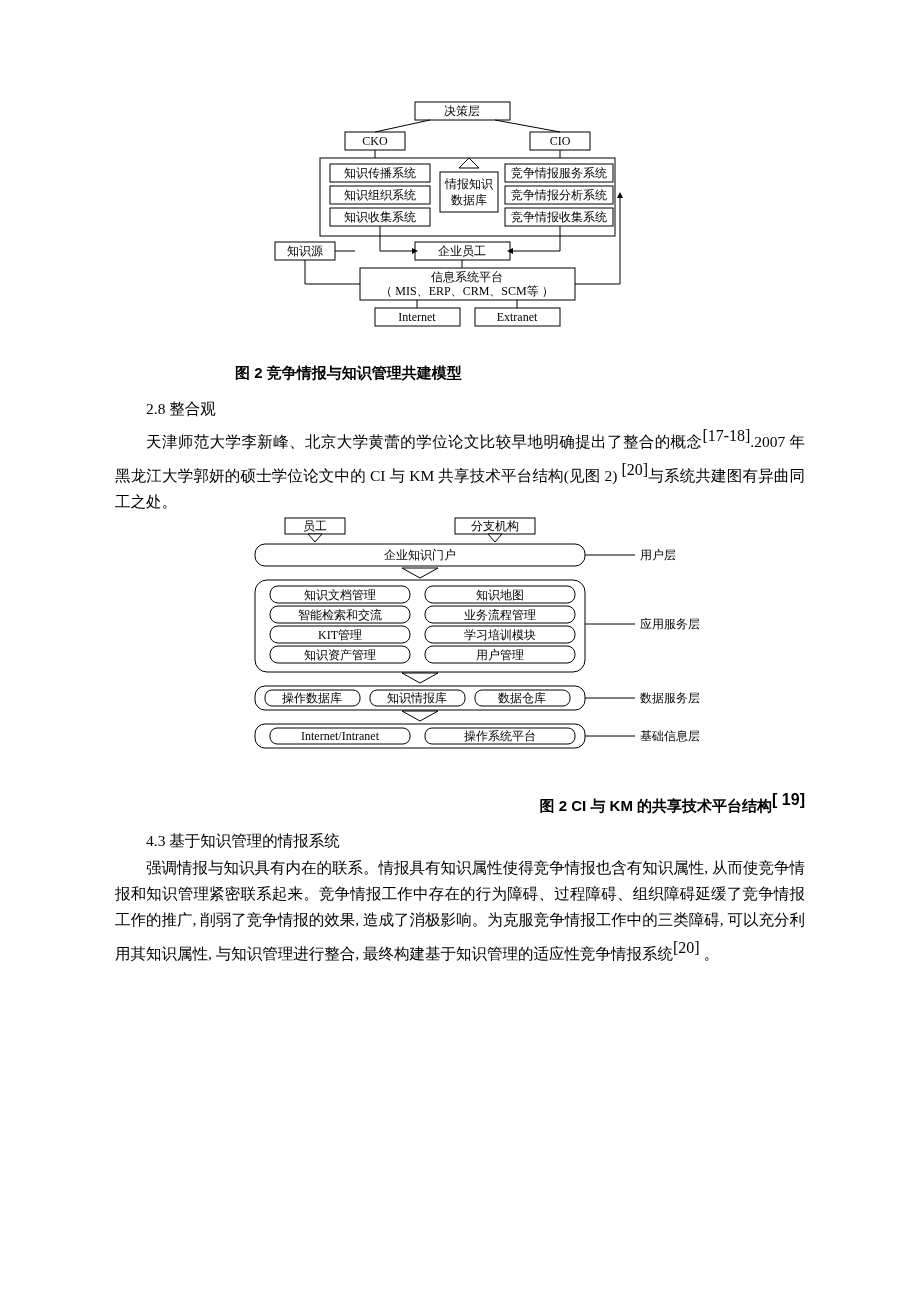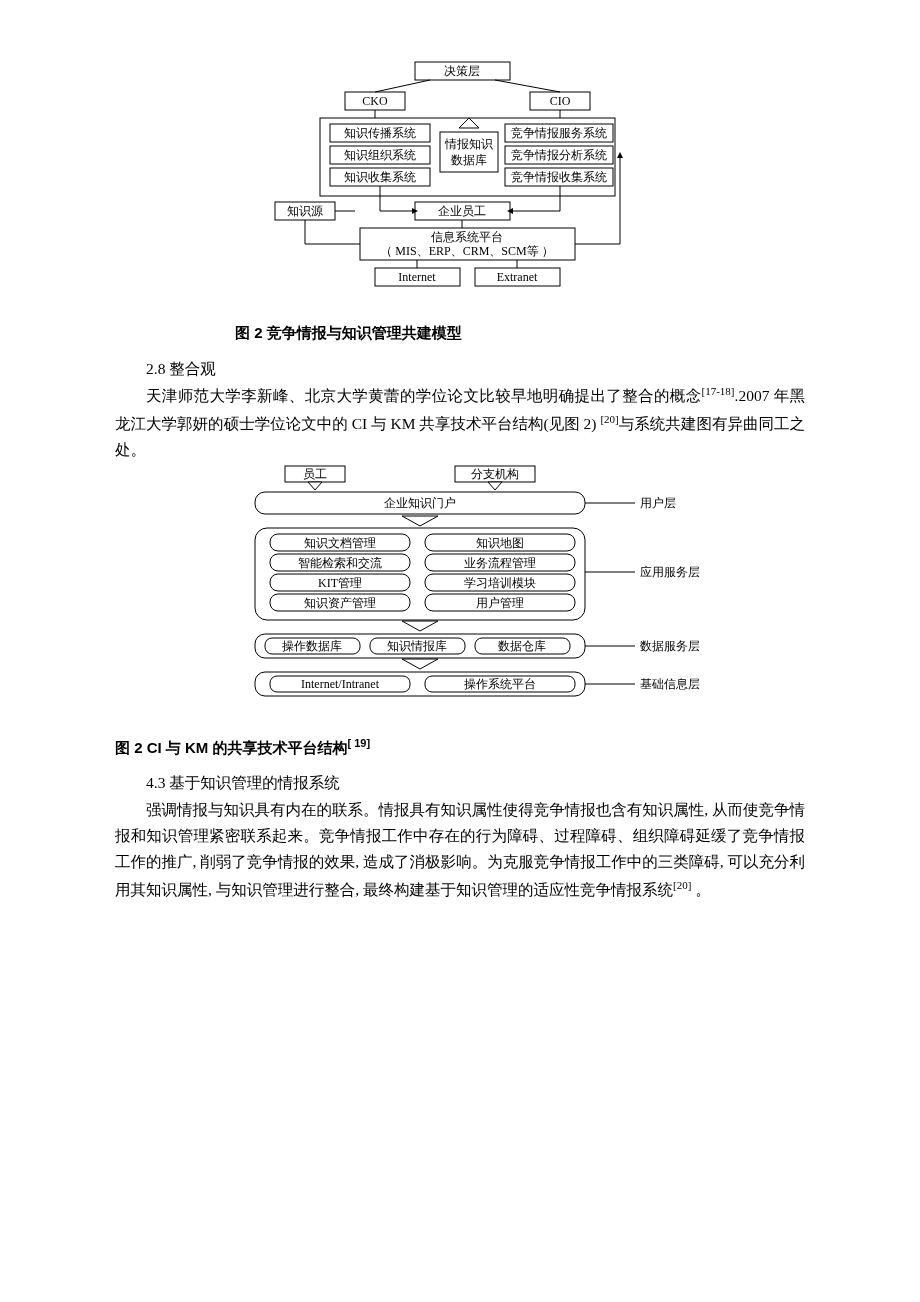--- a/index.html
+++ b/index.html
@@ -4,47 +4,47 @@
 <style>
   body {
     margin: 0;
     padding: 0;
     background: #fff;
     font-family: "SimSun", "宋体", serif;
     color: #000;
     width: 920px;
   }
   .page {
-    padding: 60px 115px 60px 115px;
+    padding: 100px 115px 60px 115px;
     font-size: 15.5px;
     line-height: 1.7;
   }
   .fig-area {
     text-align: center;
     margin: 0 0 18px 0;
   }
   .fig-area svg { display: inline-block; }
   .fig-caption {
     font-family: "SimHei", "黑体", sans-serif;
     font-weight: bold;
     font-size: 15px;
     text-align: center;
     margin: 22px 0 10px 120px;
     text-align: left;
   }
-  .fig-caption.centered { text-align: left; margin-left: 0; }
+  .fig-caption.centered { text-align: right; margin-left: 0; }
   .section-head {
     text-indent: 2em;
   }
   .para {
     text-indent: 2em;
     text-align: justify;
     margin: 0;
   }
-  sup { font-size: 11px; }
+  sup { font-size: 16px; }
 </style>
 </head>
 <body>
 
 <div class="page">
 
   <div class="fig-area">
     <svg width="440" height="230" viewBox="0 0 440 230" font-family="SimSun" font-size="12">
 
       <rect x="175" y="2" width="95" height="18" fill="#fff" stroke="#000"></rect>

